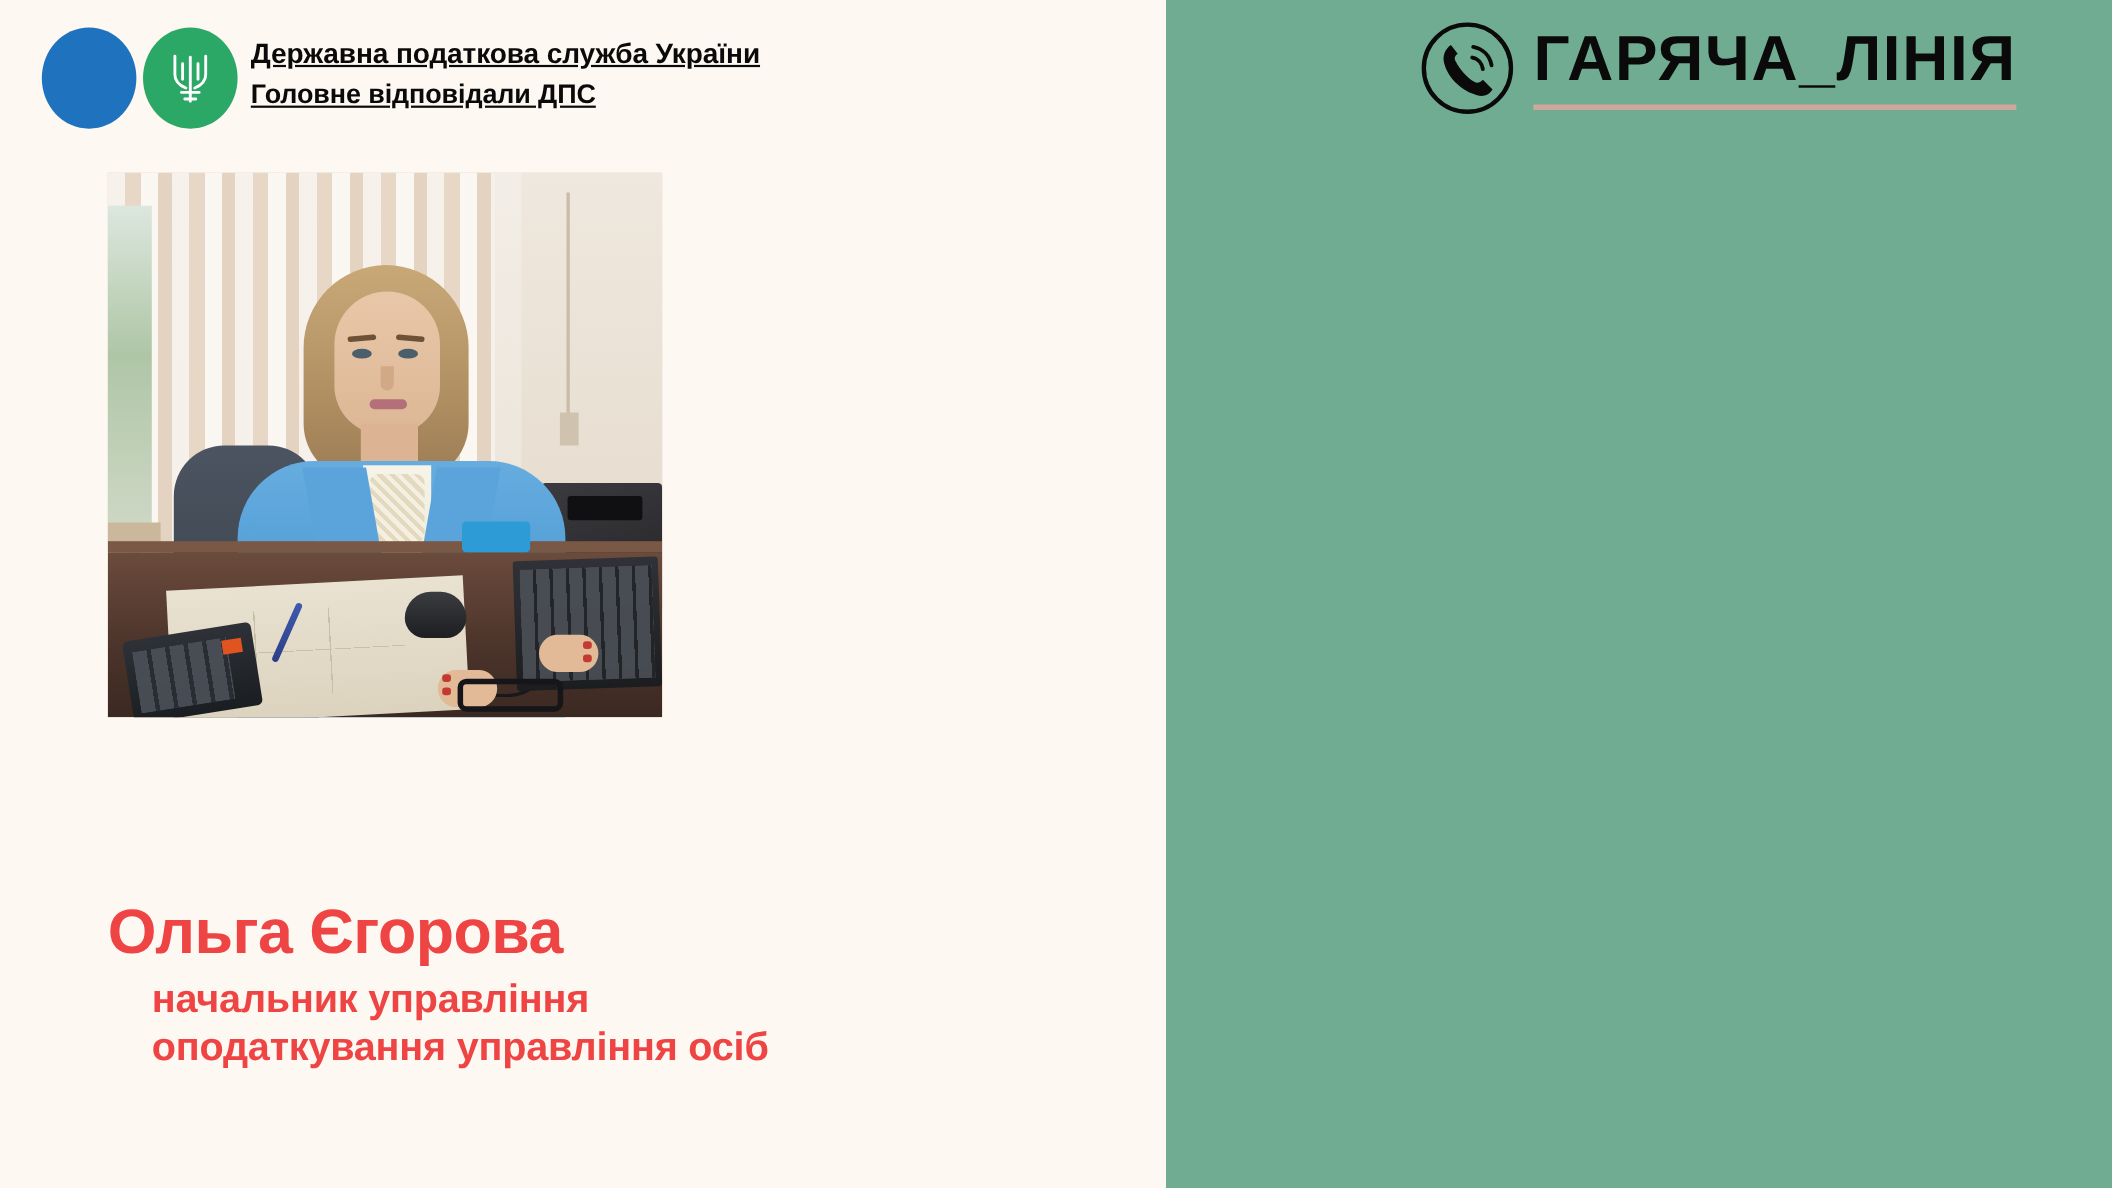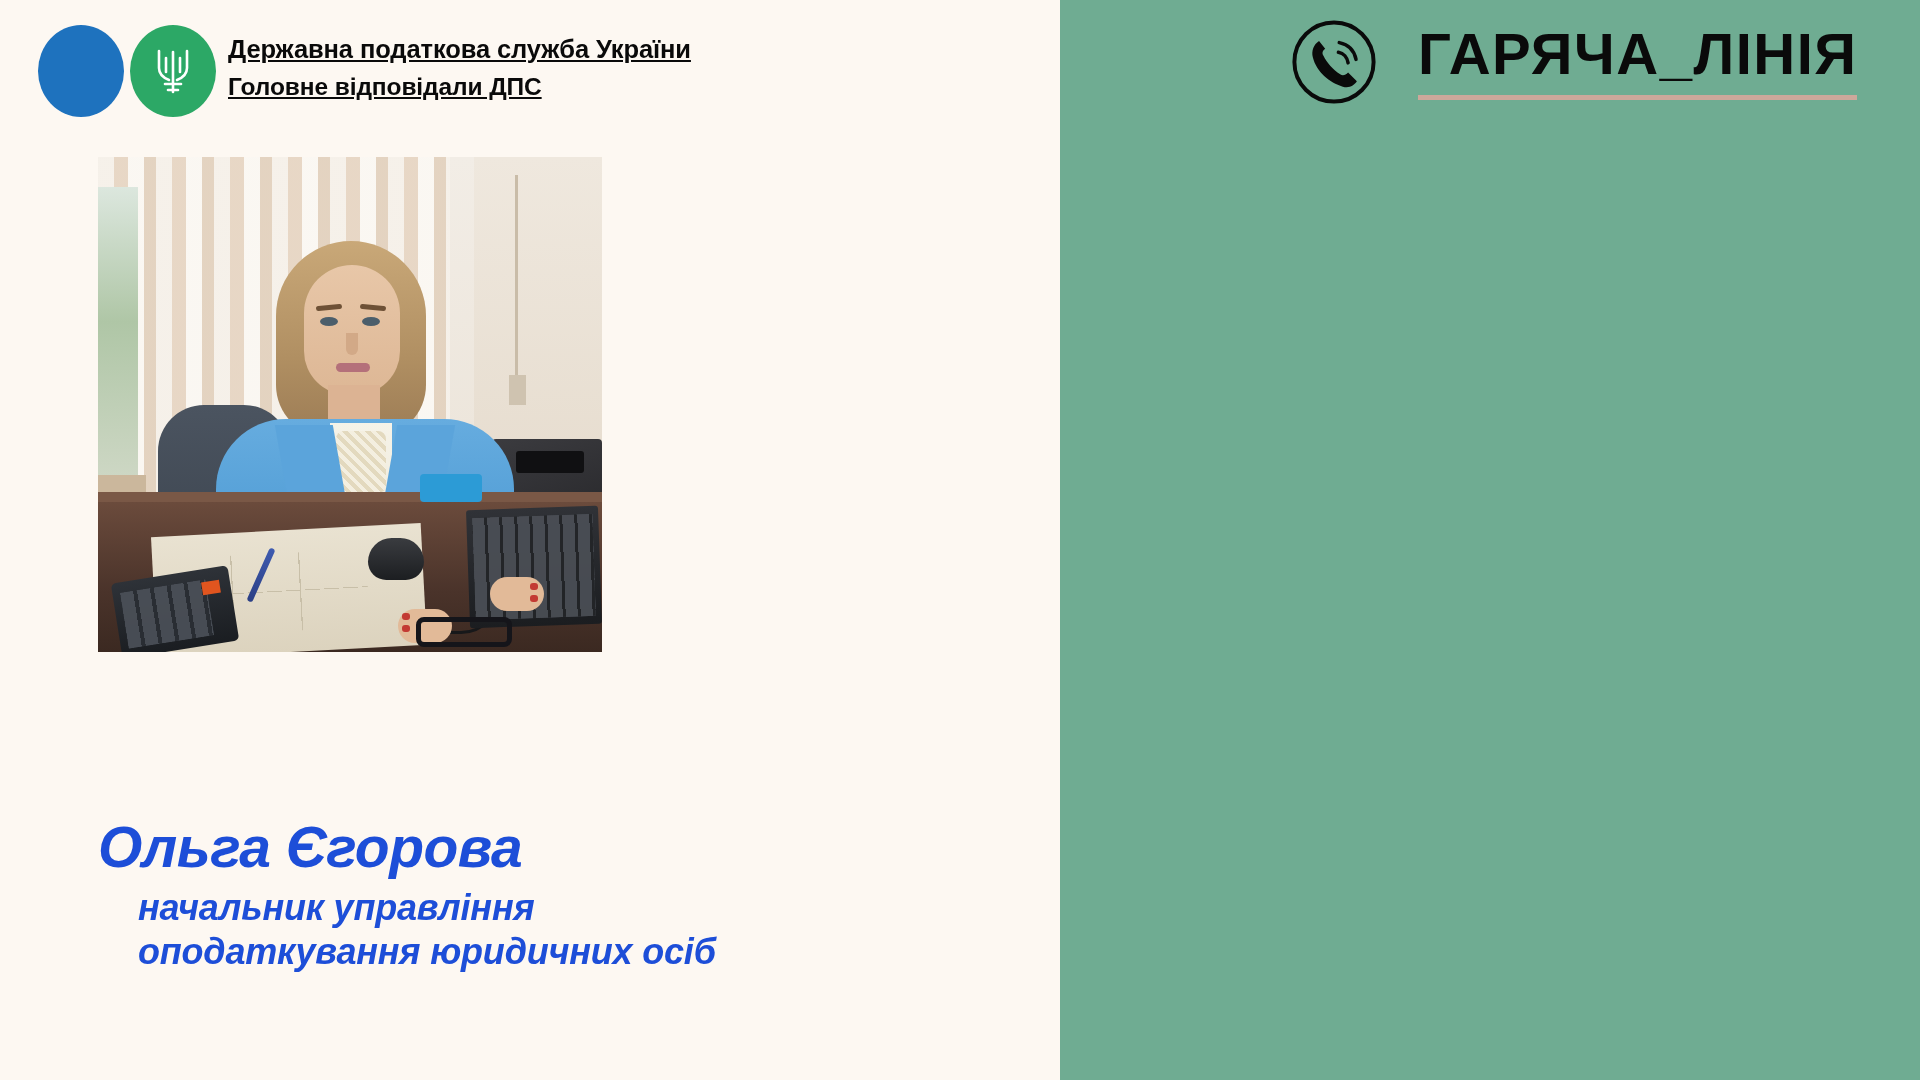--- a/index.html
+++ b/index.html
@@ -272,22 +272,21 @@
   .ph-phone {
     position: absolute; right: 120px; bottom: 150px; width: 62px; height: 28px;
     background: #2C9BD6; border-radius: 4px;
   }
 
   
   #caption {
     position: absolute;
     left: 98px; top: 818px;
     width: 900px;
-    color: #1d4ed8;
-    font-style: italic;
+    color: #ef4444;
   }
   #caption-name {
     font-size: 57px;
     font-weight: bold;
     line-height: 1.05;
     letter-spacing: -0.5px;
     margin-bottom: 8px;
   }
   .caption-role {
     font-size: 36px;
@@ -302,21 +301,21 @@
     position: absolute;
     left: 1290px; top: 18px;
     display: flex;
     align-items: center;
   }
   #phone-icon {
     width: 88px; height: 88px;
     flex: 0 0 auto;
   }
   #hotline-text-wrap {
-    margin-left: 40px;
+    margin-left: 16px;
   }
   #hotline-title {
     font-size: 58px;
     font-weight: bold;
     color: #0A0A0A;
     letter-spacing: 1.5px;
     line-height: 1;
   }
   #hotline-rule {
     margin-top: 12px;
@@ -418,21 +417,21 @@
         <div class="ph-nail" style="left:40px;top:6px;"></div>
         <div class="ph-nail" style="left:40px;top:18px;"></div>
       </div>
       <div class="ph-glasses"></div>
     </div>
   </div>
 
   <div id="caption">
     <div id="caption-name">Ольга Єгорова</div>
     <div class="caption-role">начальник управління</div>
-    <div class="caption-role">оподаткування юридичних осіб</div>
+    <div class="caption-role">оподаткування управління осіб</div>
   </div>
 
   <div id="hotline">
     <svg id="phone-icon" viewBox="0 0 100 100" aria-hidden="true">
       <circle cx="50" cy="50" r="45" fill="none" stroke="#0A0A0A" stroke-width="4.5"></circle>
       <path d="M33 26 C27 30 24 37 26 45 C30 61 45 74 60 78 C67 80 73 77 76 72 L66 62 C63 65 60 66 57 64 C49 59 42 51 38 43 C36 40 37 37 40 35 Z" fill="#0A0A0A"></path>
       <path d="M56 28 C66 30 73 37 75 47" fill="none" stroke="#0A0A0A" stroke-width="4" stroke-linecap="round"></path>
       <path d="M55 39 C61 40 65 45 66 51" fill="none" stroke="#0A0A0A" stroke-width="4" stroke-linecap="round"></path>
     </svg>
     <div id="hotline-text-wrap">

